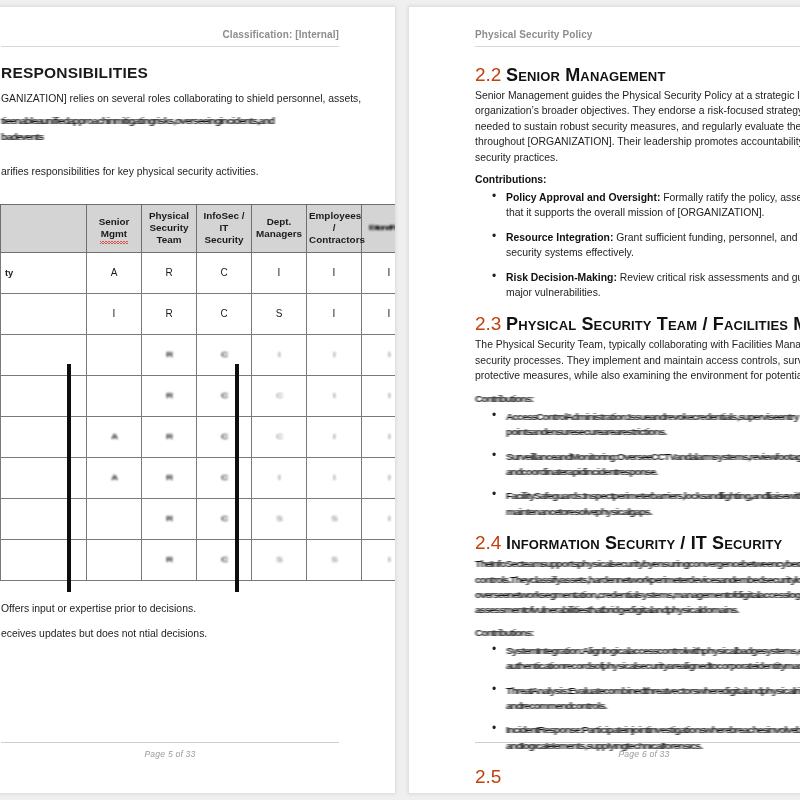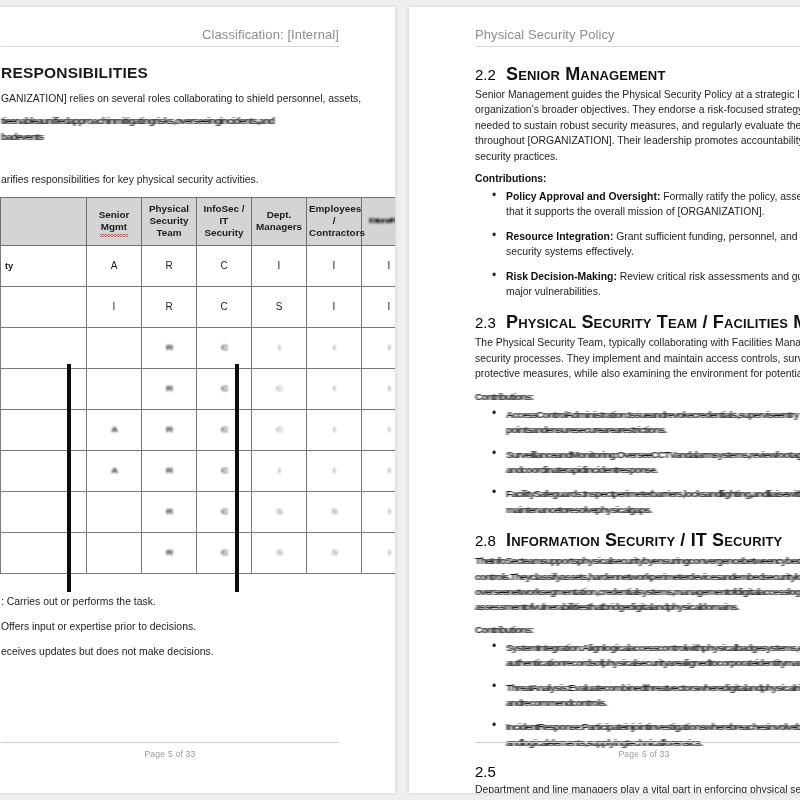--- a/index.html
+++ b/index.html
@@ -31,39 +31,41 @@
   #page-right { left: 408px;  top: 6px; width: 462px; height: 788px; }
 
   .page-inner {
     position: absolute;
     left: 66px; right: 56px;
     top: 20px; bottom: 16px;
   }
 
   
   .pg-header {
-    font-size: 13px;
+    font-size: 10px;
     color: #8d8d8d;
     letter-spacing: .1px;
     height: 16px;
     line-height: 16px;
     white-space: nowrap;
+    font-weight: bold;
   }
   .pg-header.right-align { text-align: right; }
   .header-rule {
     border-top: 1px solid #d8d8d8;
     margin-top: 3px;
     margin-bottom: 17px;
   }
 
   
   .pg-footer {
     position: absolute;
     left: 66px; right: 56px;
     bottom: 34px;
+    font-style: italic;
   }
   .footer-rule {
     border-top: 1px solid #cfcfcf;
     margin-bottom: 6px;
   }
   .footer-text {
     text-align: center;
     font-size: 8.6px;
     color: #9a9a9a;
     letter-spacing: .2px;
@@ -78,23 +80,23 @@
     margin: 0 0 9px 0;
     white-space: nowrap;
   }
   .h2row {
     display: flex;
     align-items: baseline;
     margin: 13px 0 2px 0;
     white-space: nowrap;
   }
   .h2num {
-    font-size: 15px;
+    font-size: 19px;
     font-weight: 400;
-    color: #000000;
+    color: #c2410c;
     width: 31px;
     flex: 0 0 31px;
   }
   .h2txt {
     font-size: 18px;
     font-weight: 700;
     color: #111;
     font-variant: small-caps;
     text-transform: capitalize;
     letter-spacing: .15px;
@@ -139,21 +141,21 @@
     color: #1d1d1d;
     margin-bottom: 10px;
     white-space: nowrap;
   }
 
   
   table.raci {
     border-collapse: collapse;
     table-layout: fixed;
     width: 416px;
-    margin-top: 9px;
+    margin-top: 24px;
     margin-left: -1px;
   }
   table.raci th, table.raci td {
     border: 1px solid #7a7a7a;
     text-align: center;
     vertical-align: middle;
     font-size: 9.6px;
     color: #1b1b1b;
   }
   table.raci thead th {
@@ -243,21 +245,21 @@
 
       <div class="pg-header right-align">Classification: [Internal]</div>
       <div class="header-rule"></div>
 
       <h1 class="doc-h1">RESPONSIBILITIES</h1>
 
       <p class="body nowrap-line">GANIZATION] relies on several roles collaborating to shield personnel, assets,</p>
       <p class="body nowrap-line glitch-strong" style="margin-bottom:0">tie  enable a  unified approach in mitigating risks, overseeing incidents, and</p>
       <p class="body nowrap-line glitch-strong">bad events</p>
 
-      <p class="body nowrap-line" style="margin-top:28px;">arifies responsibilities for key physical security activities.</p>
+      <p class="body nowrap-line" style="margin-top:20px;">arifies responsibilities for key physical security activities.</p>
 
       <table class="raci">
         <thead>
           <tr>
             <th class="col-act"></th>
             <th class="col-std">
               <span>Senior</span><br>
               <span class="squiggle">Mgmt</span>
             </th>
             <th class="col-std">
@@ -350,23 +352,22 @@
               <td class="col-std"><span class="glitch-cell faint">S</span></td>
               <td class="col-std"><span class="glitch-cell faint">I</span></td>
             </tr>
           </tbody>
       </table>
 
       <div class="vbar" style="left:66px; top:337px; height:228px;"></div>
       <div class="vbar" style="left:234px; top:337px; height:228px;"></div>
 
       <div id="legend-host" style="margin-top:20px;">
-          <div class="legend-line">: Carries out or performs the task.</div>
           <div class="legend-line">Offers input or expertise prior to decisions.</div>
-          <div class="legend-line">eceives updates but does not make decisions.</div>
+          <div class="legend-line">eceives updates but does not ntial decisions.</div>
         </div>
     </div>
 
     <div class="pg-footer">
       <div class="footer-rule"></div>
       <div class="footer-text">Page 5 of 33</div>
     </div>
   </div>
 
   <div class="page" id="page-right">
@@ -416,21 +417,21 @@
             <li>
               <div class="glitch-strong" style="white-space: nowrap;">Surveillance and Monitoring: Oversee CCTV and alarm systems, review footage</div>
               <div class="glitch-strong" style="white-space: nowrap;">and coordinate rapid incident response.</div>
             </li>
             <li>
               <div class="glitch-strong" style="white-space: nowrap;">Facility Safeguards: Inspect perimeter barriers, locks and lighting, and liaise with</div>
               <div class="glitch-strong" style="white-space: nowrap;">maintenance to resolve physical gaps.</div>
             </li>
           </ul>
           <div class="h2row">
-            <span class="h2num">2.8</span>
+            <span class="h2num">2.4</span>
             <span class="h2txt">Information Security / IT Security</span>
           </div>
           <p class="body nowrap-line glitch-strong" style="margin-bottom: 0px;">The InfoSec team supports physical security by ensuring convergence between cyber and physical</p>
           <p class="body nowrap-line glitch-strong" style="margin-bottom: 0px;">controls. They classify assets, harden network perimeter devices and embed security logging. They</p>
           <p class="body nowrap-line glitch-strong" style="margin-bottom: 0px;">oversee network segmentation, credential systems, management of digital access logs and</p>
           <p class="body nowrap-line glitch-strong" style="margin-bottom: 0px;">assessment of vulnerabilities that bridge digital and physical domains.</p>
           <div class="lead-in glitch-strong">Contributions:</div>
           <ul class="bullets">
             <li>
               <div class="glitch-strong" style="white-space: nowrap;">System Integration: Align logical access control with physical badge systems, ensuring</div>

